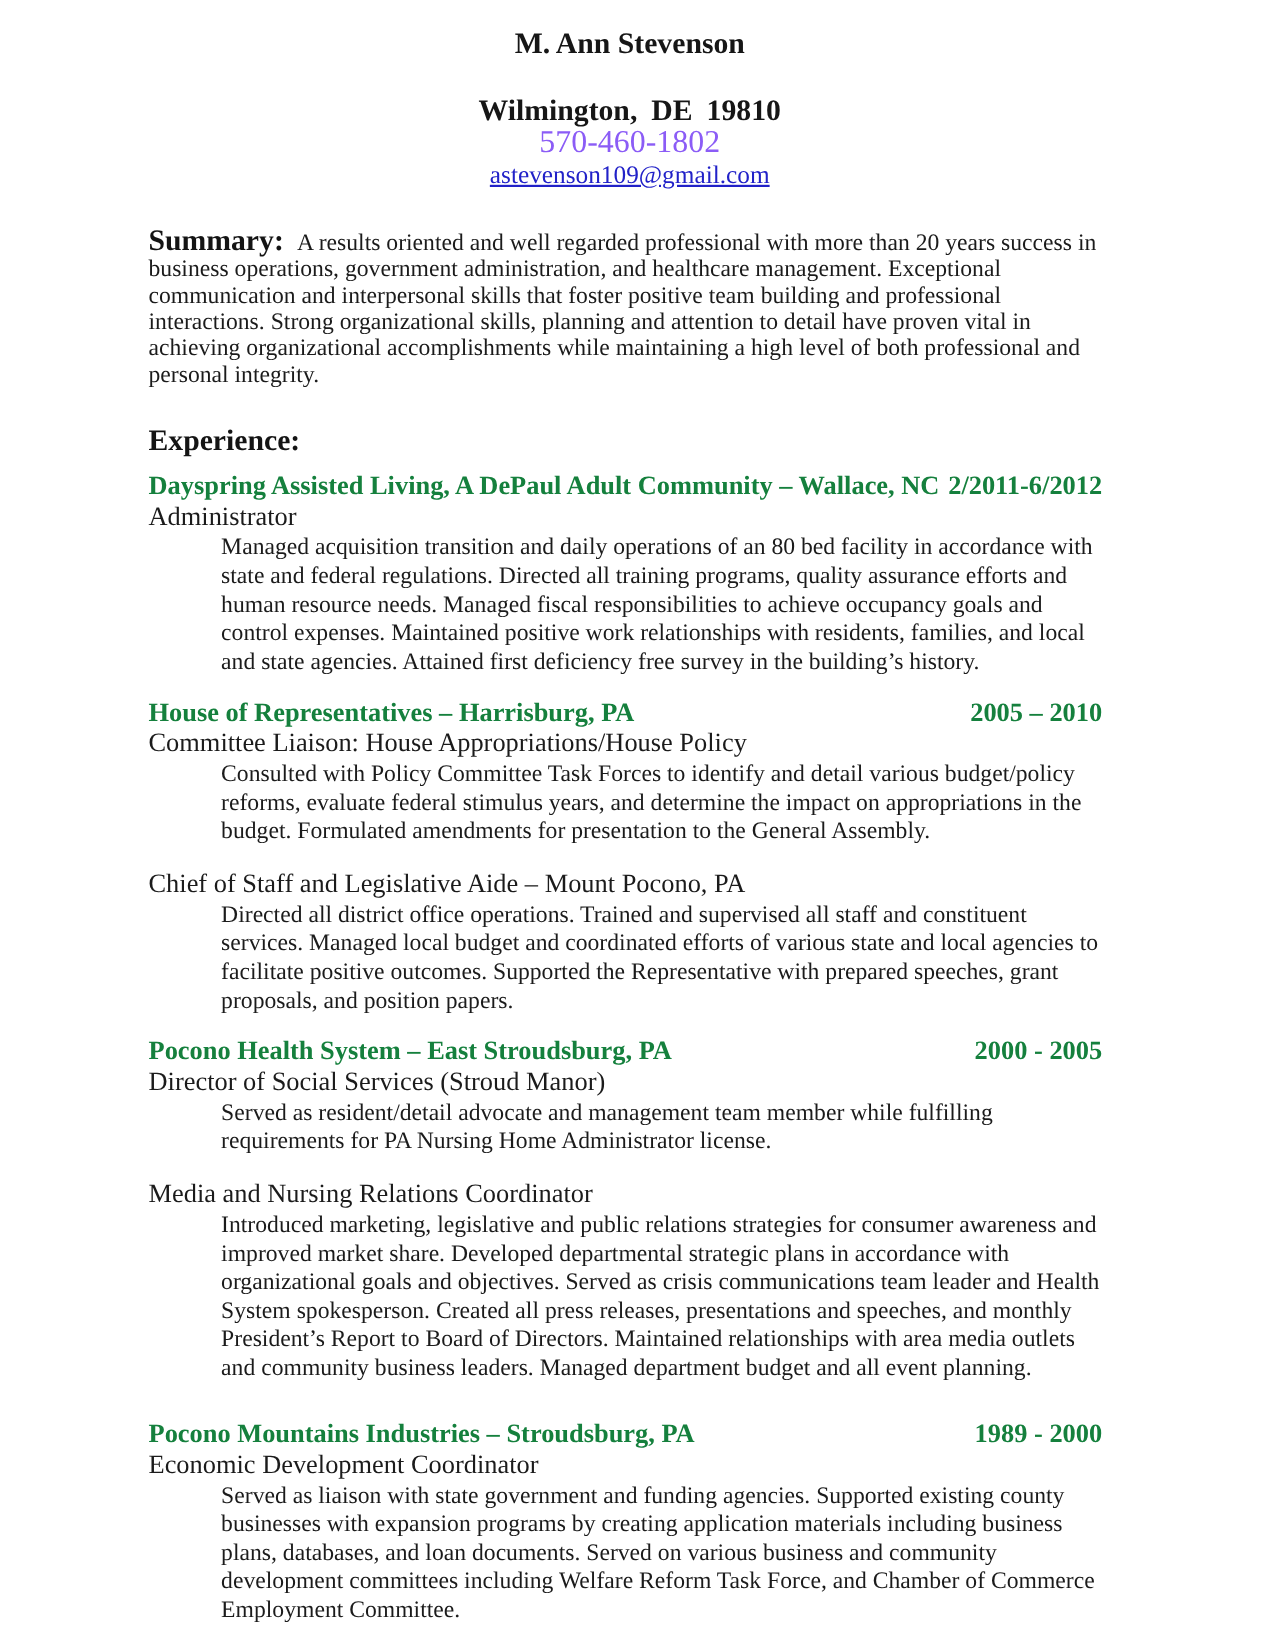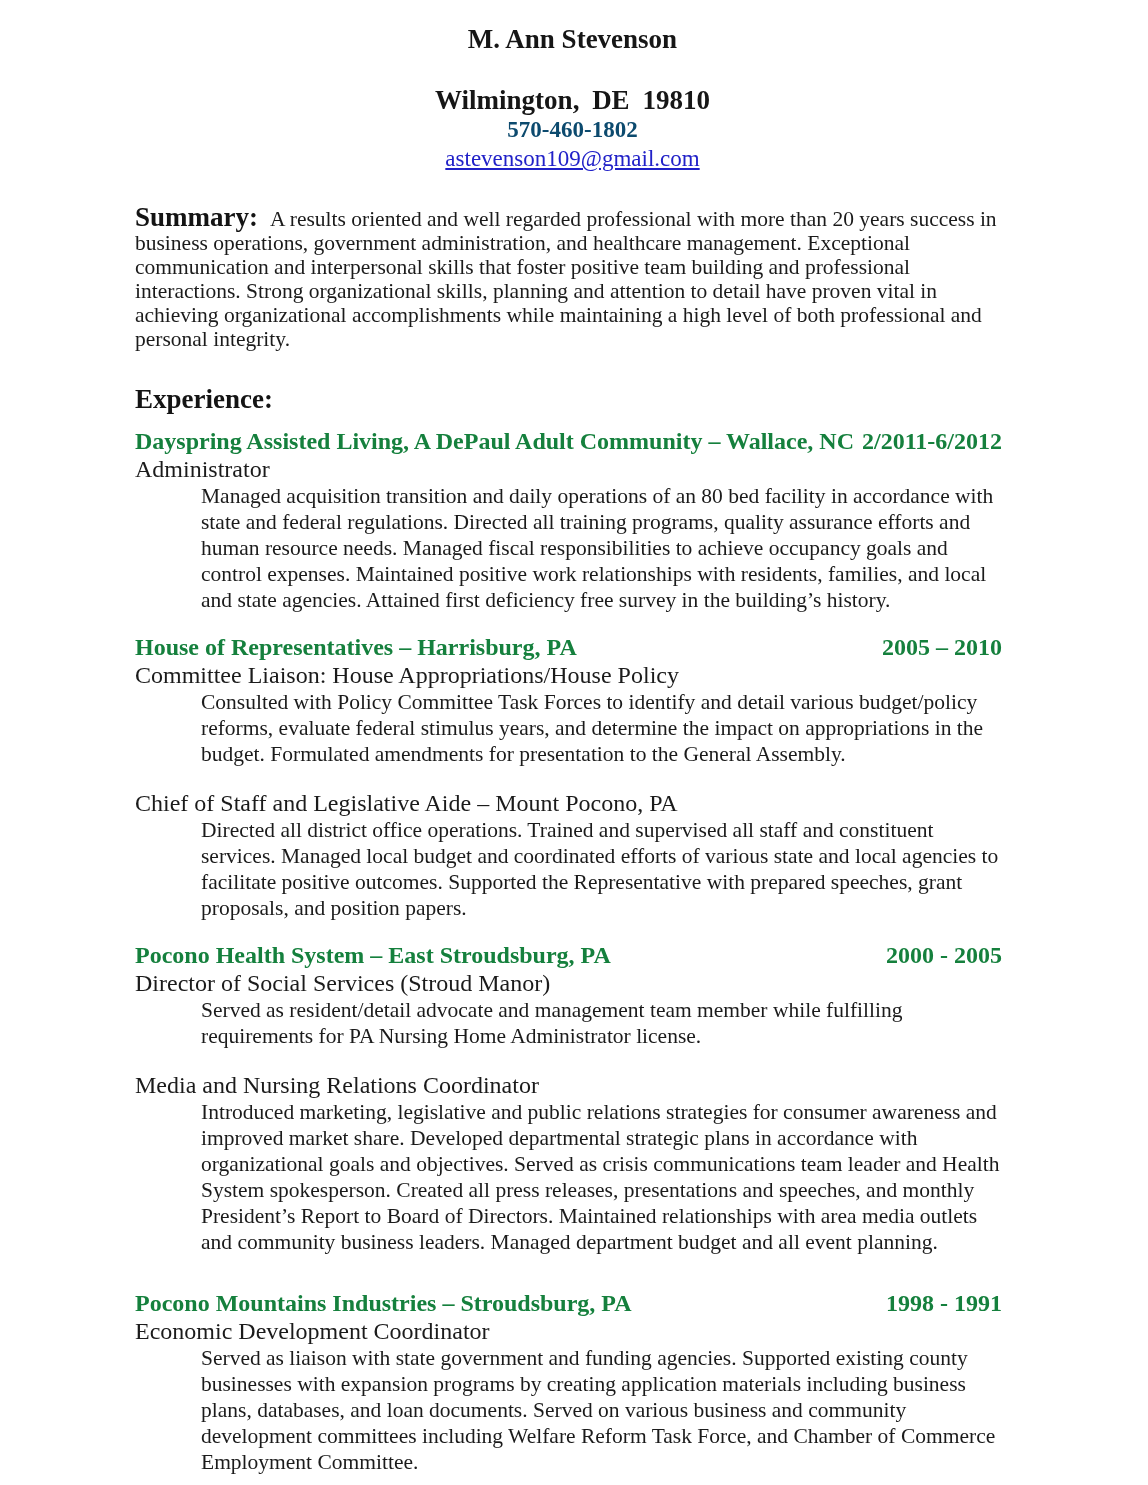--- a/index.html
+++ b/index.html
@@ -23,24 +23,24 @@
     color: #161616;
   }
   .addr-line {
     font-size: 27px;
     font-weight: bold;
     line-height: 29px;
     word-spacing: 6px;
     color: #161616;
   }
   .phone-line {
-    font-size: 23px;
-    font-weight: bold;
+    font-size: 29px;
+    font-weight: normal;
     line-height: 29px;
-    color: #0c4a6e;
+    color: #8b5cf6;
   }
   .email-line { line-height: 29px; }
   .email-link {
     font-size: 23px;
     font-weight: normal;
     color: #2121c8;
     text-decoration: underline;
     cursor: pointer;
   }
 
@@ -147,21 +147,21 @@
     </div>
     <div class="role">
       <p class="role-title">Media and Nursing Relations Coordinator</p>
       <p class="role-desc">Introduced marketing, legislative and public relations strategies for consumer awareness and improved market share.  Developed departmental strategic plans in accordance with organizational goals and objectives.  Served as crisis communications team leader and Health System spokesperson.   Created all press releases, presentations and speeches, and monthly President’s Report to Board of Directors.  Maintained relationships with area media outlets and community business leaders.  Managed department budget and all event planning.</p>
     </div>
   </div>
 
   <div class="entry gap-large">
     <div class="company-row">
       <span class="company-name">Pocono Mountains Industries – Stroudsburg, PA</span>
-      <span class="company-dates">1998 - 1991</span>
+      <span class="company-dates">1989 - 2000</span>
     </div>
     <div class="role">
       <p class="role-title">Economic Development Coordinator</p>
       <p class="role-desc">Served as liaison with state government and funding agencies.  Supported existing county businesses with expansion programs by creating application materials including business plans, databases, and loan documents.  Served on various business and community development committees including Welfare Reform Task Force, and Chamber of Commerce Employment Committee.</p>
     </div>
   </div>
 
 </div>
 
 </body></html>

